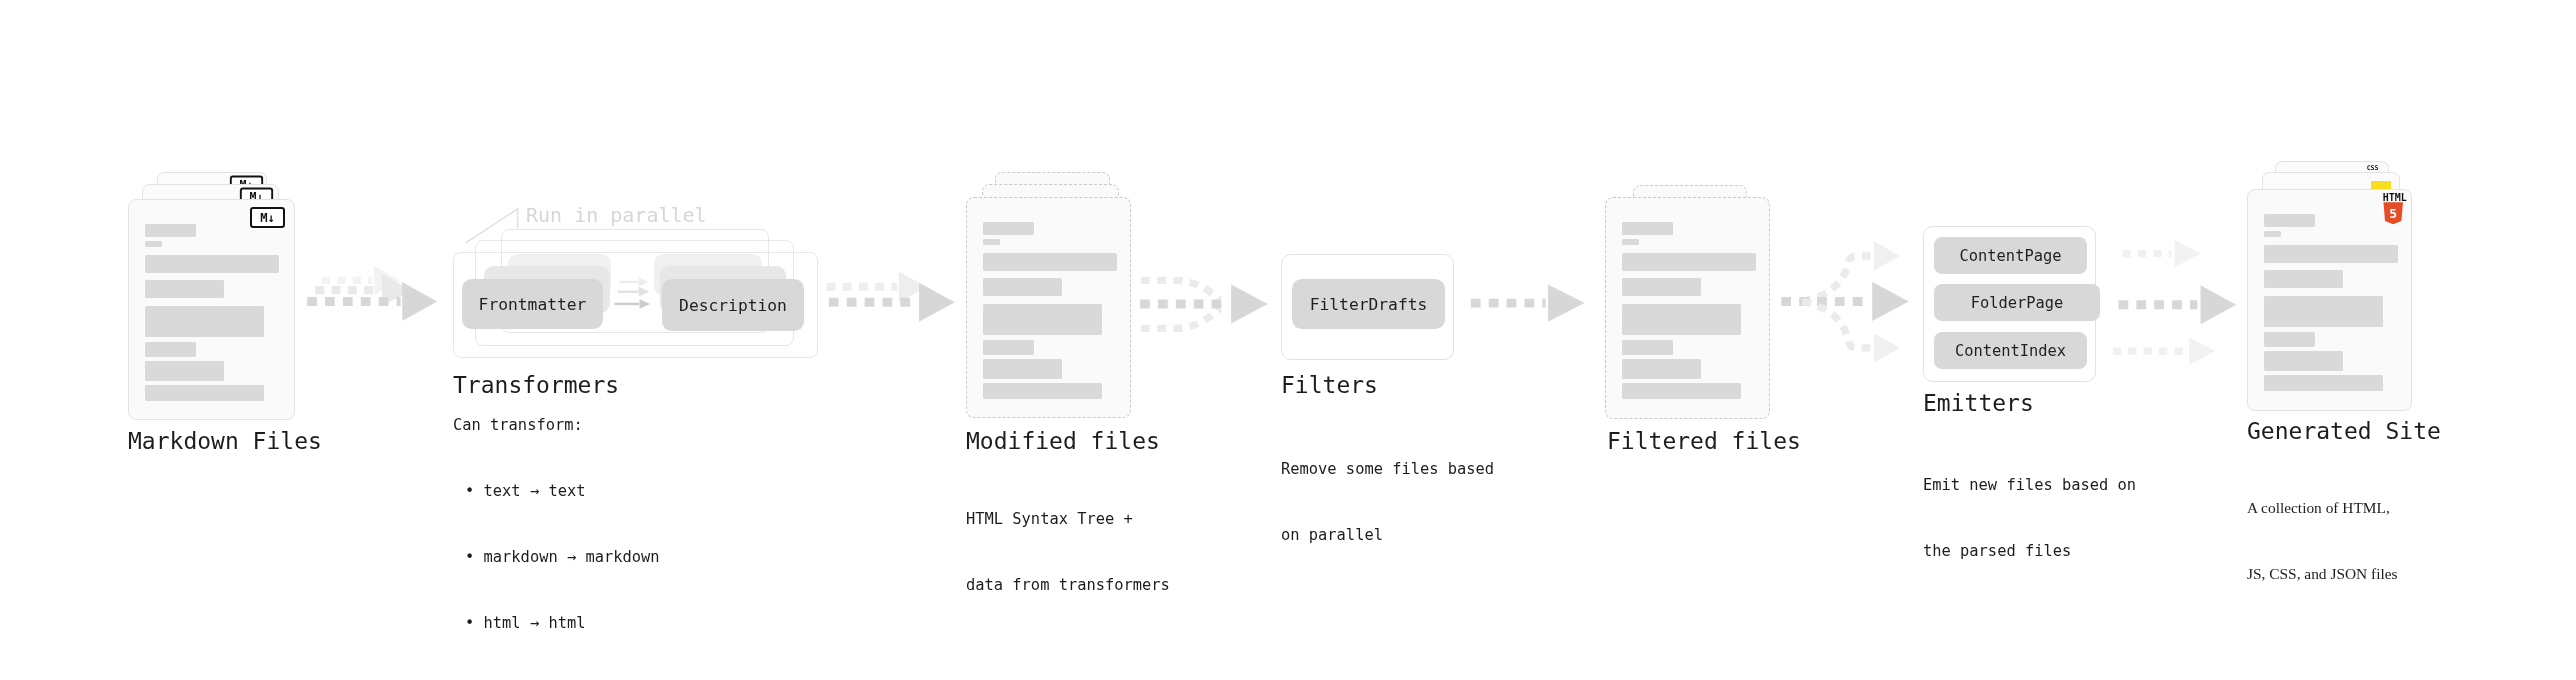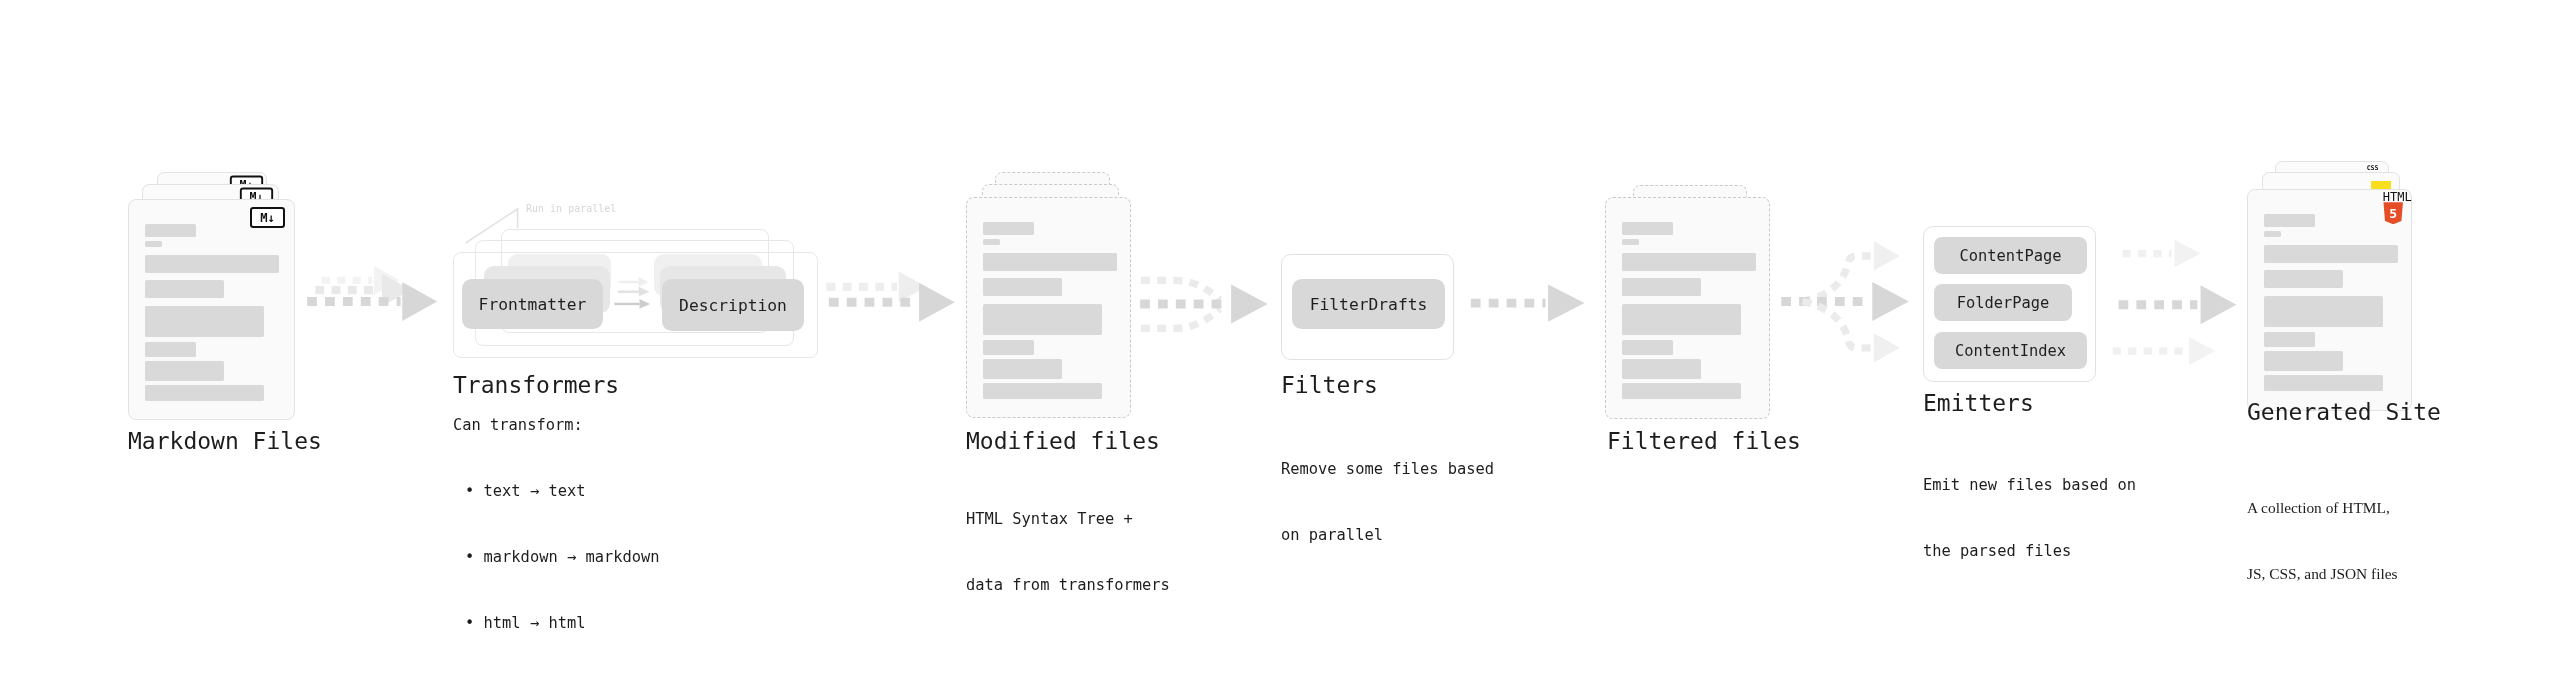--- a/index.html
+++ b/index.html
@@ -24,28 +24,28 @@
   .bullet-line{position:relative;padding-left:0;}
   .bullet-line::before{content:"• ";}
   
   .t-box{position:absolute;border:1.6px solid #e7e7e7;border-radius:8.1px;box-sizing:border-box;background:transparent;}
   .pill{position:absolute;background:#d8d8d8;border-radius:9.8px;display:flex;align-items:center;justify-content:center;
         font-size:16.3px;color:#1f1f1f;box-sizing:border-box;white-space:nowrap;}
   .pill.ghost2{background:#e7e7e7;}
   .pill.ghost3{background:#f0f0f0;}
   
   .white-box{position:absolute;background:#ffffff;border:1.6px solid #e2e2e2;border-radius:9.8px;box-sizing:border-box;z-index:2;}
-  .annotation{position:absolute;font-size:10px;color:#d6d6d6;white-space:nowrap;z-index:2;}
+  .annotation{position:absolute;font-size:20px;color:#d6d6d6;white-space:nowrap;z-index:2;}
   
   .css-badge{position:absolute;width:18px;text-align:center;}
   .css-badge .css-txt{font-size:6.5px;font-weight:bold;color:#111;line-height:6.5px;letter-spacing:0;}
   .css-badge .css-bar{height:3.3px;width:16.3px;margin:0.8px auto 0;background:#1572b6;}
   .js-badge{position:absolute;width:19.5px;height:13px;background:#f7df1e;}
   .html5-logo{position:absolute;width:21px;text-align:center;z-index:4;}
-  .html5-logo .h5-txt{font-size:12px;font-weight:normal;color:#111;line-height:7.3px;letter-spacing:0;}
+  .html5-logo .h5-txt{font-size:10px;font-weight:bold;color:#111;line-height:7.3px;letter-spacing:0;}
   .html5-shield{width:19.5px;height:22px;margin:0.8px auto 0;background:#e44d26;
                 clip-path:polygon(0 0,100% 0,92% 86%,50% 100%,8% 86%);
                 display:flex;align-items:center;justify-content:center;
                 color:#ffffff;font-size:13px;font-weight:bold;padding-top:0.8px;box-sizing:border-box;}
 </style>
 </head>
 <body>
 
 <div class="canvas">
 
@@ -201,21 +201,21 @@
           <div class="bar" style="left: 16.3px; top: 161px; width: 79px; height: 19.5px;"></div>
           <div class="bar" style="left: 16.3px; top: 185px; width: 119px; height: 16.3px;"></div>
         </div>
     </div>
     <div class="node-label" style="left:1607px;top:428px;">Filtered files</div>
   </div>
 
   <div>
     <div class="white-box" style="left:1923px;top:226px;width:173px;height:156px;"></div>
     <div class="pill z3" style="left:1934px;top:237px;width:153px;height:37px;border-radius:8.1px;font-size:15.4px;">ContentPage</div>
-    <div class="pill z3" style="left:1934px;top:284px;width:138px;height:37px;border-radius:8.1px;font-size:15.4px;">FolderPage</div>
+    <div class="pill z3" style="left:1934px;top:284px;width:166px;height:37px;border-radius:8.1px;font-size:15.4px;">FolderPage</div>
     <div class="pill z3" style="left:1934px;top:332px;width:153px;height:37px;border-radius:8.1px;font-size:15.4px;">ContentIndex</div>
     <div class="node-label" style="left:1923px;top:390px;">Emitters</div>
     <div class="node-desc" style="left:1923px;top:430px;">
       <div>Emit new files based on</div>
       <div>the parsed files</div>
     </div>
   </div>
 
   <div>
     <div class="doc-tab z1" style="left:2275px;top:161px;width:114px;height:49px;">
@@ -238,21 +238,21 @@
           <div class="bar" style="left: 16.3px; top: 24.4px; width: 51px; height: 12.2px;"></div>
           <div class="bar" style="left: 16.3px; top: 41px; width: 17px; height: 5.7px;"></div>
           <div class="bar" style="left: 16.3px; top: 55px; width: 134px; height: 18px;"></div>
           <div class="bar" style="left: 16.3px; top: 80px; width: 79px; height: 18px;"></div>
           <div class="bar" style="left: 16.3px; top: 106px; width: 119px; height: 31px;"></div>
           <div class="bar" style="left: 16.3px; top: 142px; width: 51px; height: 14.6px;"></div>
           <div class="bar" style="left: 16.3px; top: 161px; width: 79px; height: 19.5px;"></div>
           <div class="bar" style="left: 16.3px; top: 185px; width: 119px; height: 16.3px;"></div>
         </div>
     </div>
-    <div class="node-label" style="left:2247px;top:399px;">Generated Site</div>
+    <div class="node-label" style="left:2247px;top:418px;">Generated Site</div>
     <div class="node-desc" style="left:2247px;top:453px;font-family:Liberation Serif, serif;">
       <div>A collection of HTML,</div>
       <div>JS, CSS, and JSON files</div>
     </div>
   </div>
 
 </div>
 
 
 </body></html>

